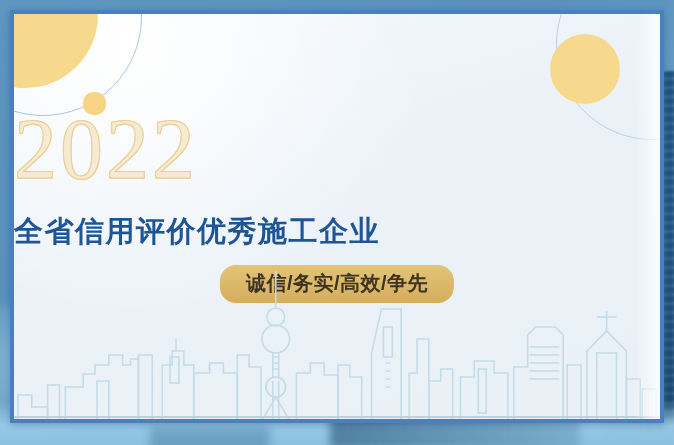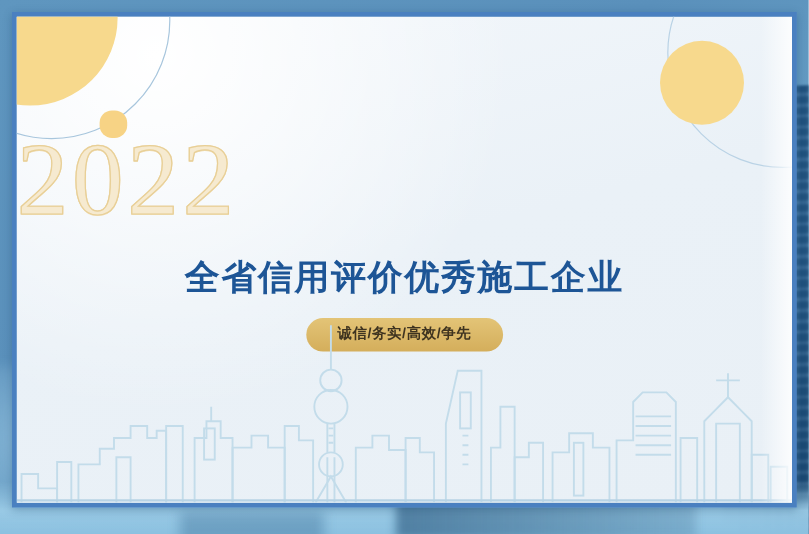--- a/index.html
+++ b/index.html
@@ -138,37 +138,36 @@
       0 1px 0 #efdcb2;
     background: linear-gradient(to bottom, #f6ebd4 0%, #ecd49f 45%, #e6c888 72%, #f3e6c8 100%);
     -webkit-background-clip: text;
     background-clip: text;
     -webkit-text-fill-color: transparent;
   }
 
   .main-title {
     position: absolute;
     left: 0; right: 0; top: 198px;
-    text-align: center;
     font-size: 29px;
     font-weight: bold;
     letter-spacing: 1.5px;
     color: #1d5596;
     font-family: Liberation Mono, monospace;
   }
 
   .badge {
     position: absolute;
     left: 50%; top: 251px;
     transform: translateX(-50%);
     padding: 5px 26px 6px;
     border-radius: 16px;
     background: linear-gradient(to bottom, #e3c477, #d4ae5b);
     color: #3f3420;
-    font-size: 12px;
+    font-size: 20px;
     font-weight: bold;
     letter-spacing: .5px;
     white-space: nowrap;
   }
 
   
   .skyline {
     position: absolute;
     left: 0; right: 0; bottom: 0;
     height: 150px;

